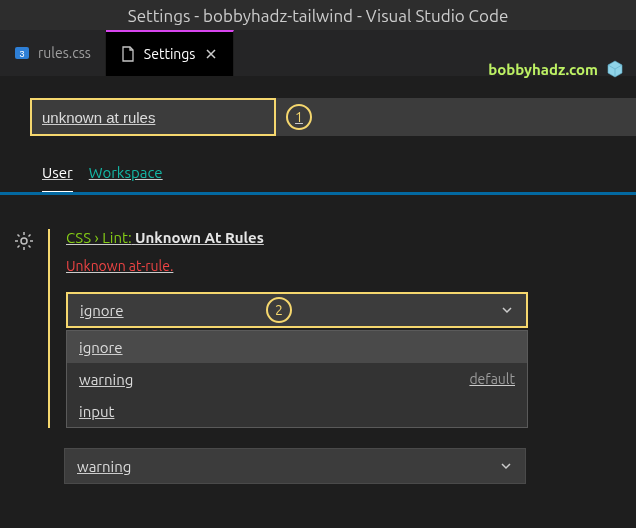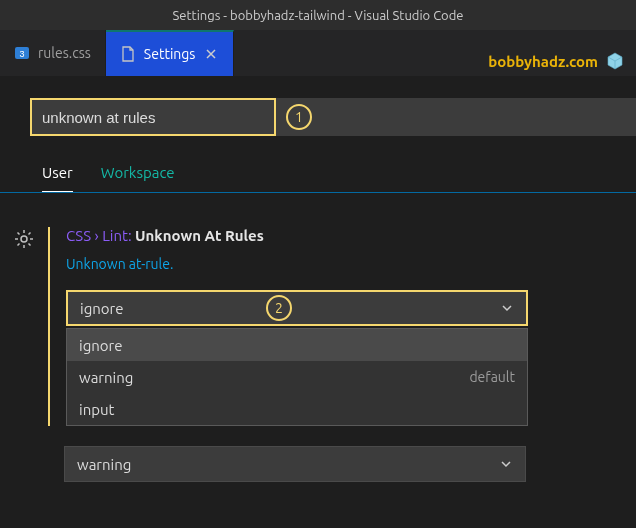--- a/index.html
+++ b/index.html
@@ -11,21 +11,21 @@
     color: #cccccc;
     overflow: hidden;
     position: relative;
   }
   .titlebar {
     height: 30px;
     background: #2d2d2d;
     display: flex;
     align-items: center;
     justify-content: center;
-    font-size: 13px;
+    font-size: 17px;
     color: #cccccc;
   }
   .tabbar {
     height: 46px;
     background: #252526;
     display: flex;
     align-items: center;
     position: relative;
   }
   .tab {
@@ -33,46 +33,47 @@
     padding: 0 14px;
     display: flex;
     align-items: center;
     gap: 8px;
     font-size: 14px;
     color: #a0a0a0;
     cursor: pointer;
     border-right: 1px solid #1e1e1e;
   }
   .tab.active {
-    background: #1d4ed8;
+    background: #000000;
     color: #ffffff;
-    border-top: 2px solid #0f766e;
+    border-top: 2px solid #d946ef;
     text-align: center;
   }
   .tab .close {
     width: 16px; height: 16px;
     display: flex; align-items: center; justify-content: center;
     font-size: 15px;
     color: #cccccc;
     border-radius: 3px;
   }
   .brand {
     position: absolute;
     right: 12px;
-    top: 8px;
+    top: 16px;
     height: 46px;
     display: flex;
     align-items: center;
     gap: 8px;
-    color: #eab308;
+    color: #bef264;
     font-weight: 600;
     font-size: 15px;
   }
   .editor {
     padding: 0 0 0 0;
+    text-decoration: underline;
   }
   .search-row {
     padding: 22px 30px 0 30px;
     display: flex;
     align-items: center;
     gap: 10px;
   }
   .search-input {
     width: 246px;
     height: 38px;
@@ -88,24 +89,24 @@
     border: 2px solid #f5d76e;
     border-radius: 50%;
     display: flex;
     align-items: center;
     justify-content: center;
     color: #f5d76e;
     font-size: 14px;
   }
   .scope-tabs {
     display: flex;
-    gap: 28px;
+    gap: 16px;
     padding: 28px 0 0 42px;
     font-size: 15px;
-    border-bottom: 1px solid #0369a1;
+    border-bottom: 3px solid #0369a1;
   }
   .scope-tab {
     padding-bottom: 10px;
     color: #14b8a6;
     cursor: pointer;
   }
   .scope-tab.active {
     color: #ffffff;
     border-bottom: 1px solid #ffffff;
   }
@@ -122,25 +123,25 @@
   }
   .setting-body {
     border-left: 2px solid #f5d76e;
     padding: 0 0 0 16px;
     flex: 1;
   }
   .setting-title {
     font-size: 15px;
     color: #d9d9d9;
   }
-  .setting-title .crumb { color: #8b5cf6; }
+  .setting-title .crumb { color: #84cc16; }
   .setting-title .name { font-weight: 700; color: #e5e5e5; }
   .setting-desc {
     font-size: 14px;
-    color: #0ea5e9;
+    color: #ef4444;
     margin-top: 12px;
   }
   .select-wrap { position: relative; margin-top: 18px; }
   .select {
     width: 462px;
     height: 36px;
     background: #3c3c3c;
     border: 2px solid #f5d76e;
     color: #dcdcdc;
     display: flex;

